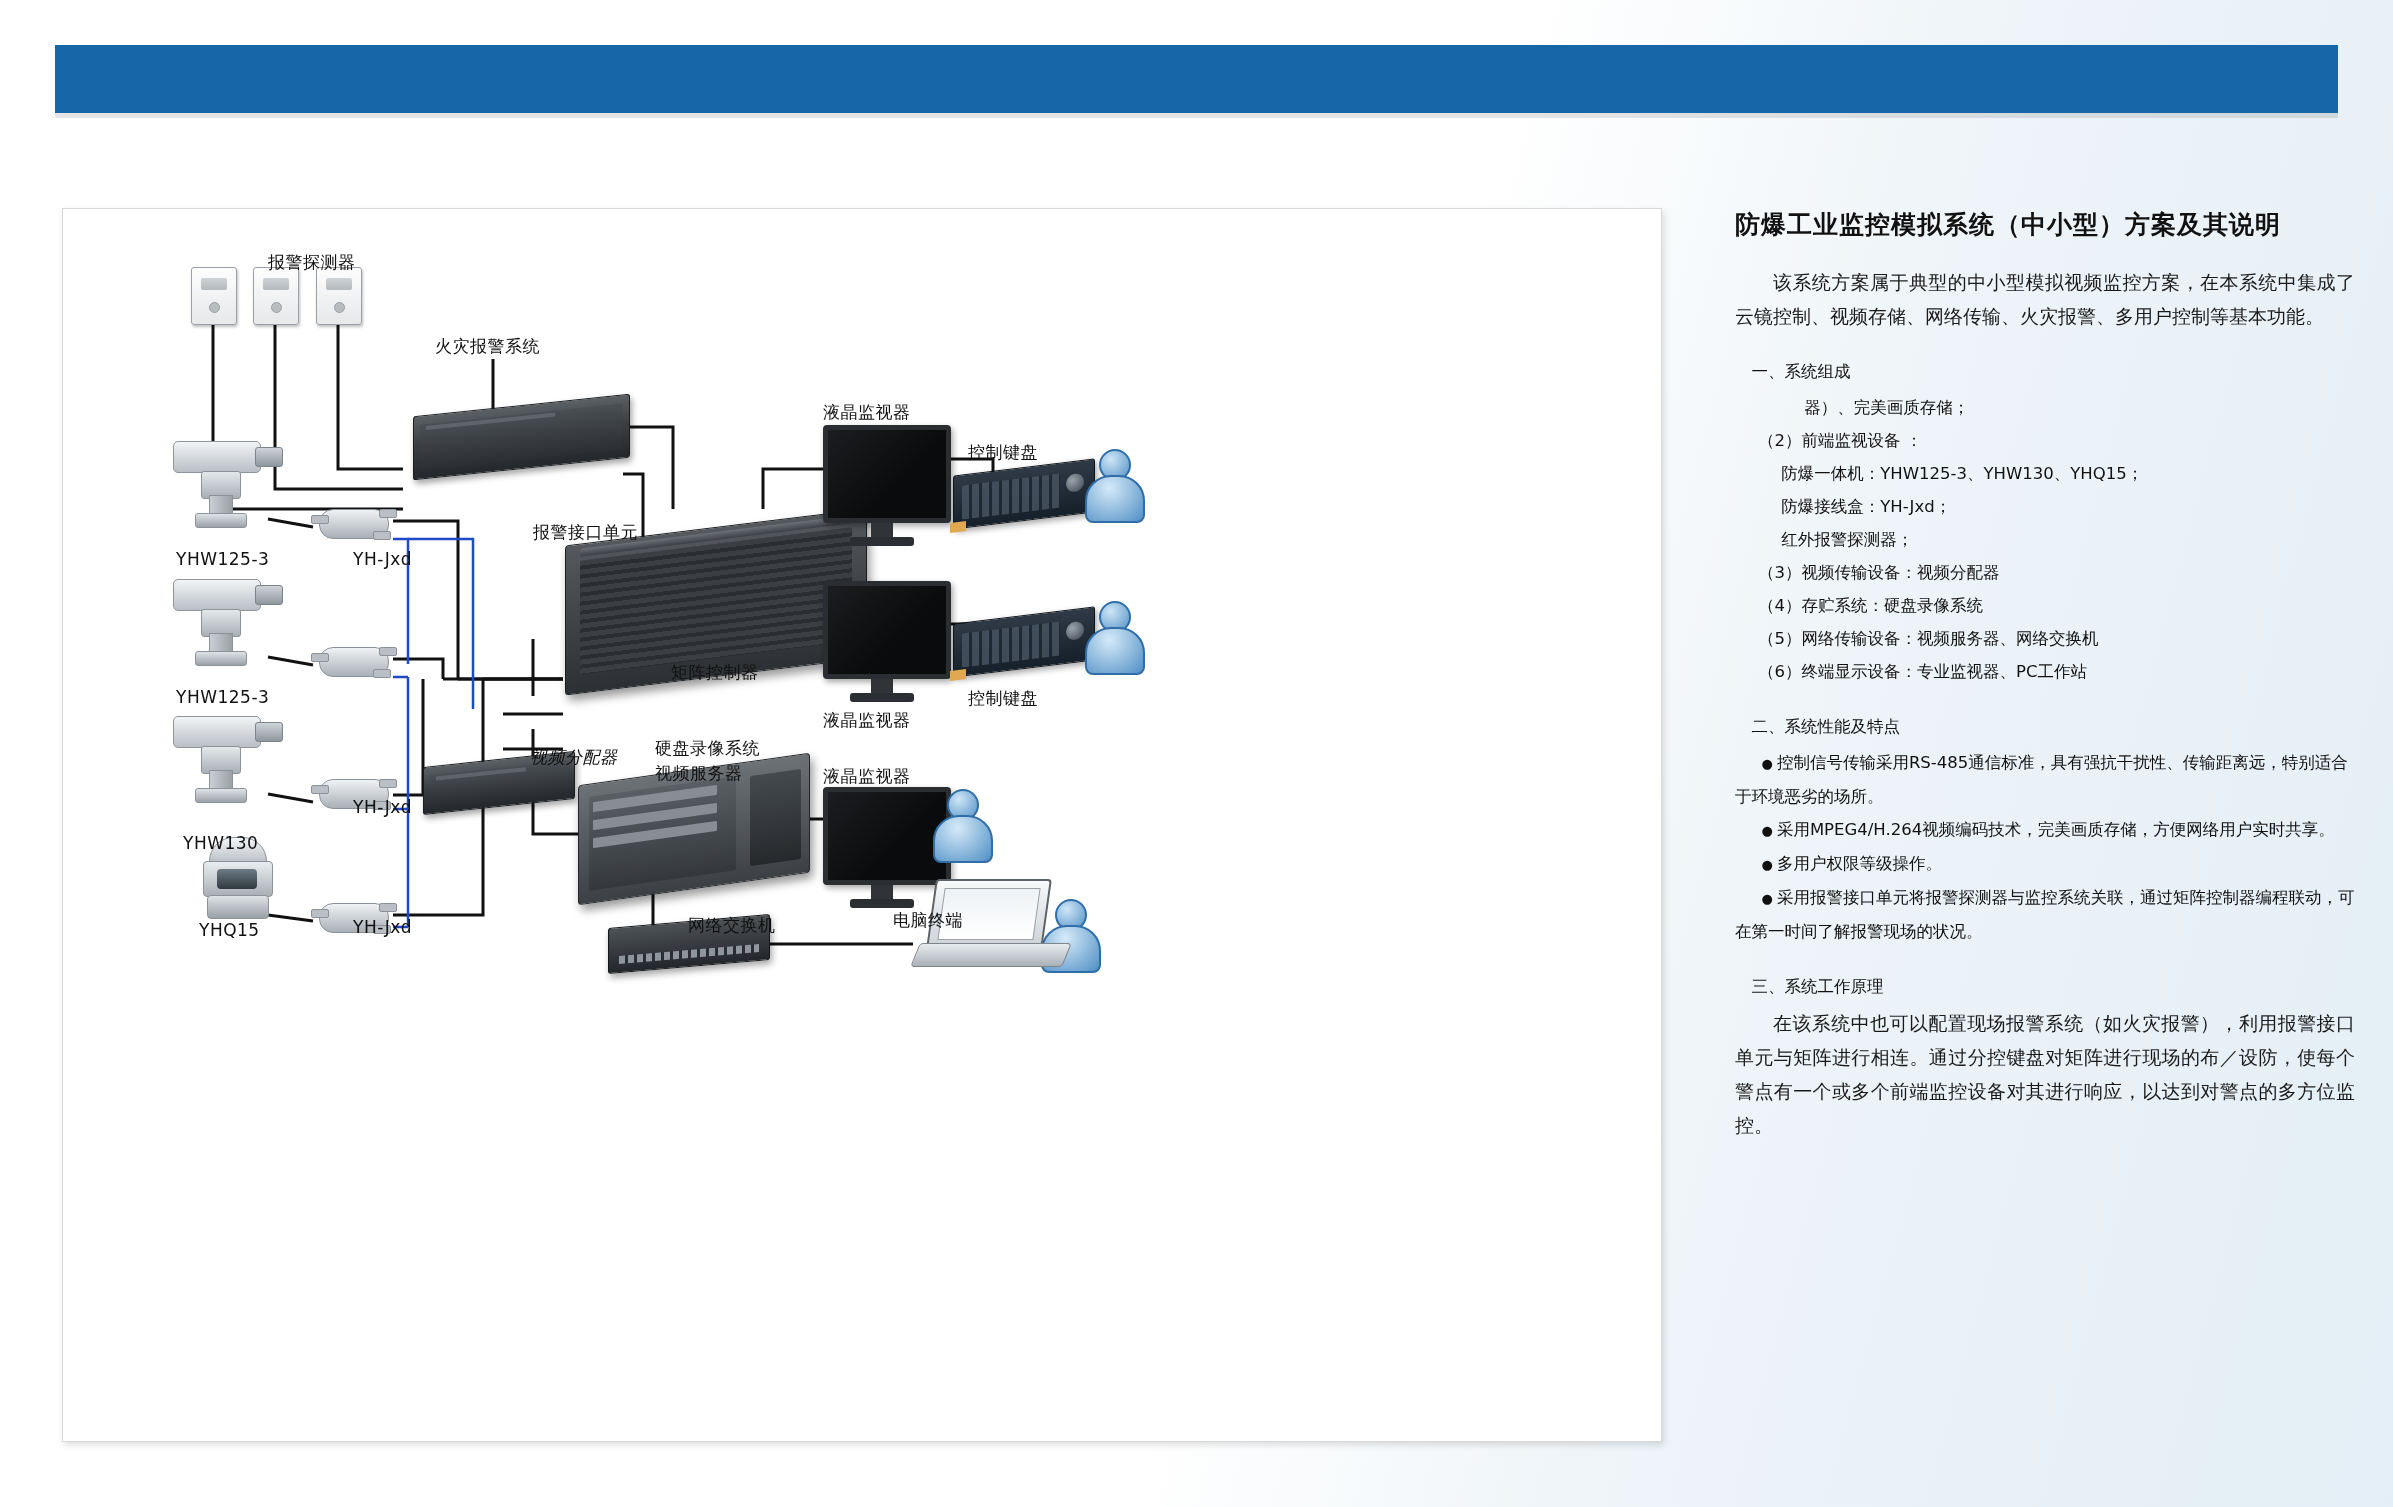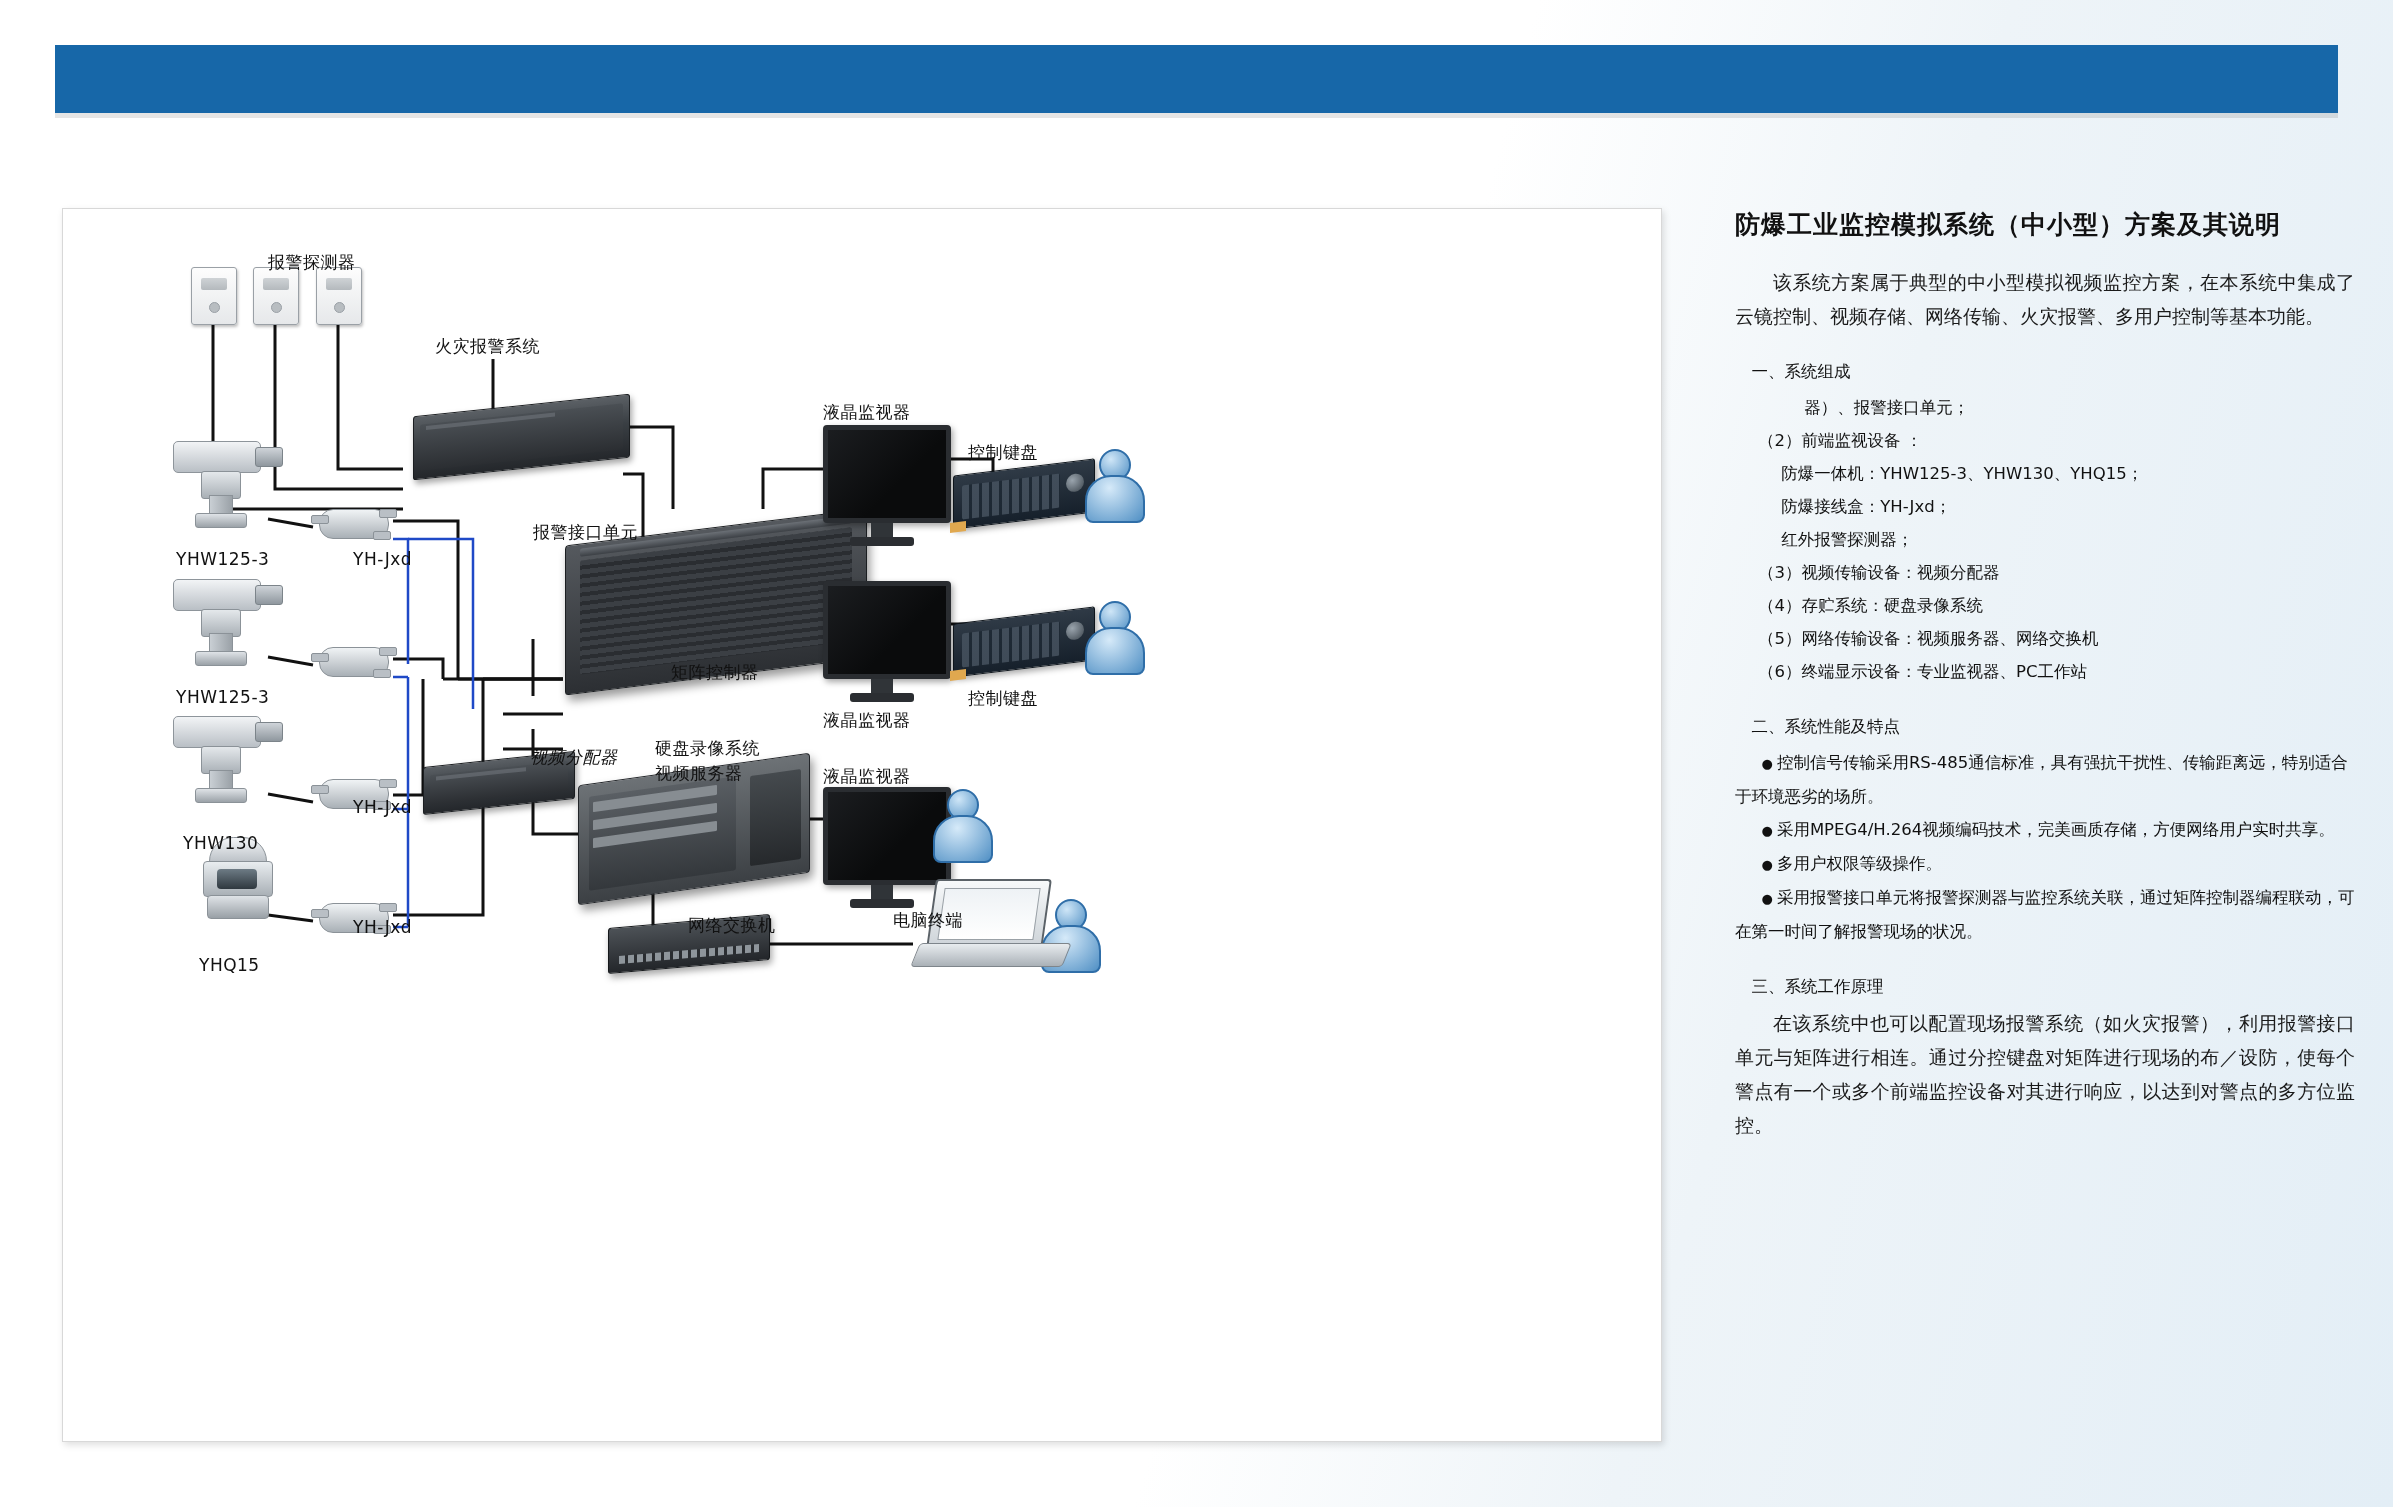--- a/index.html
+++ b/index.html
@@ -439,21 +439,21 @@
     </div>
 
     <div class="lbl" style="left:205px;top:42px;">报警探测器</div>
     <div class="lbl" style="left:372px;top:126px;">火灾报警系统</div>
     <div class="lbl" style="left:470px;top:312px;">报警接口单元</div>
     <div class="lbl" style="left:113px;top:340px;">YHW125-3</div>
     <div class="lbl" style="left:290px;top:340px;">YH-Jxd</div>
     <div class="lbl" style="left:113px;top:478px;">YHW125-3</div>
     <div class="lbl" style="left:120px;top:624px;">YHW130</div>
     <div class="lbl" style="left:290px;top:588px;">YH-Jxd</div>
-    <div class="lbl" style="left:136px;top:746px;">YHQ15</div>
+    <div class="lbl" style="left:136px;top:711px;">YHQ15</div>
     <div class="lbl" style="left:290px;top:708px;">YH-Jxd</div>
     <div class="lbl" style="left:608px;top:452px;text-align:center;">矩阵控制器</div>
     <div class="lbl" style="left:467px;top:537px;font-style:italic;">视频分配器</div>
     <div class="lbl" style="left:760px;top:192px;">液晶监视器</div>
     <div class="lbl" style="left:905px;top:232px;">控制键盘</div>
     <div class="lbl" style="left:760px;top:500px;">液晶监视器</div>
     <div class="lbl" style="left:905px;top:478px;">控制键盘</div>
     <div class="lbl" style="left:592px;top:528px;">硬盘录像系统</div>
     <div class="lbl" style="left:592px;top:553px;">视频服务器</div>
     <div class="lbl" style="left:760px;top:556px;">液晶监视器</div>
@@ -462,21 +462,21 @@
 
   </div>
 </div>
 
 <div class="text-col">
   <div class="doc-title">防爆工业监控模拟系统（中小型）方案及其说明</div>
 
   <div class="para indent">该系统方案属于典型的中小型模拟视频监控方案，在本系统中集成了云镜控制、视频存储、网络传输、火灾报警、多用户控制等基本功能。</div>
 
   <div class="sec-h">一、系统组成</div>
-  <div class="item2">器）、报警接口单元；</div>
+  <div class="item2">器）、完美画质存储；</div>
   <div class="item">（2）前端监视设备 ：</div>
   <div class="item3">防爆一体机：YHW125-3、YHW130、YHQ15；</div>
   <div class="item3">防爆接线盒：YH-Jxd；</div>
   <div class="item3">红外报警探测器；</div>
   <div class="item">（3）视频传输设备：视频分配器</div>
   <div class="item">（4）存贮系统：硬盘录像系统</div>
   <div class="item">（5）网络传输设备：视频服务器、网络交换机</div>
   <div class="item">（6）终端显示设备：专业监视器、PC工作站</div>
 
   <div class="sec-h">二、系统性能及特点</div>

